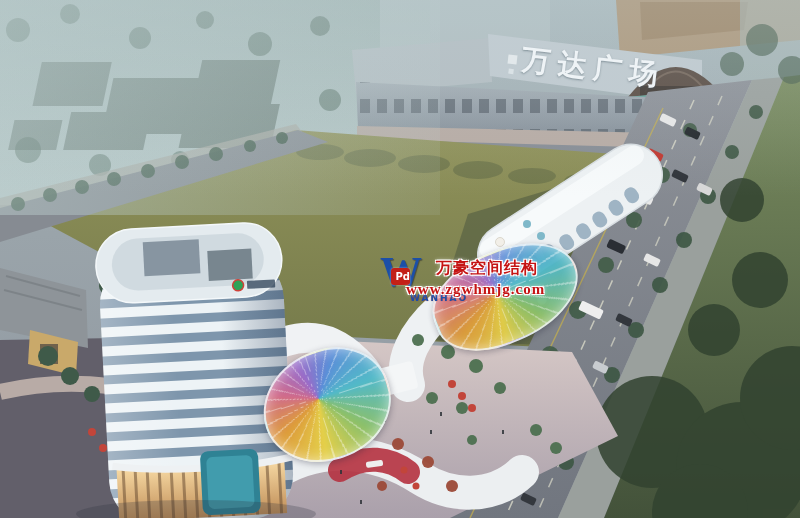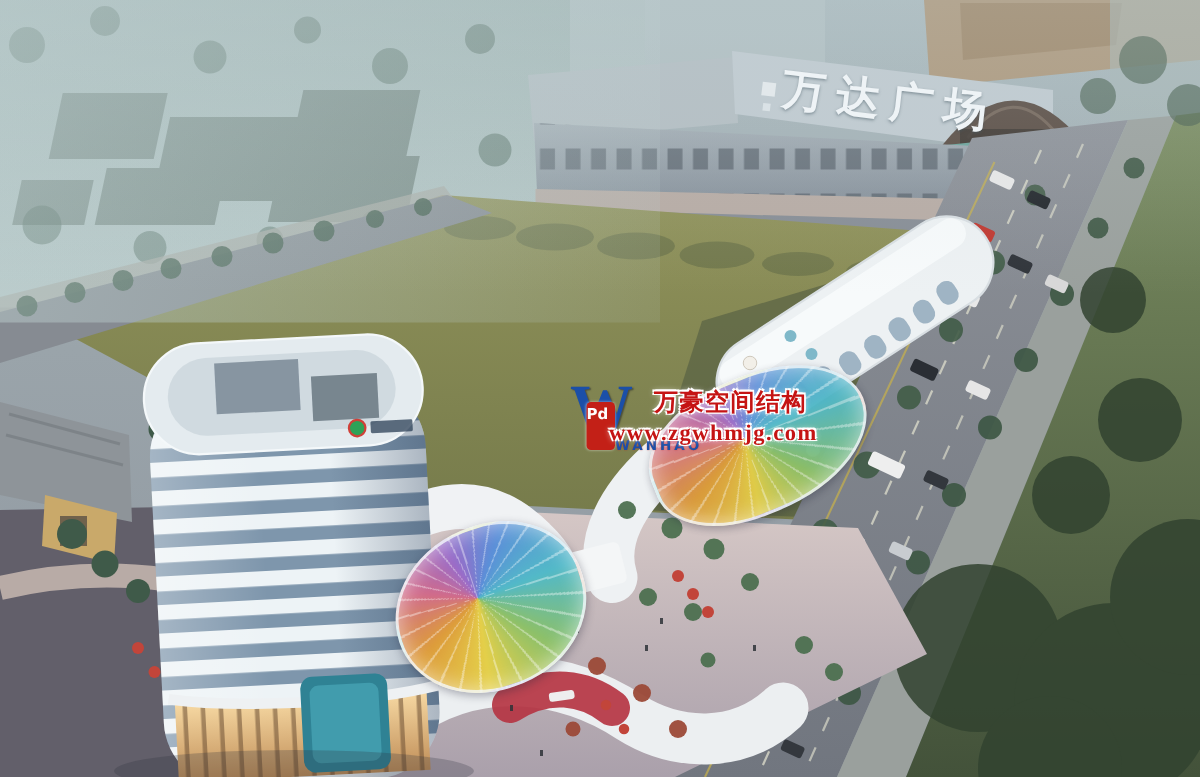--- a/index.html
+++ b/index.html
@@ -21,23 +21,23 @@
   #wanda-sign{left:524px;top:40px;transform:rotate(6.5deg);transform-origin:left top;
     color:#eef3f6;font-size:29px;font-weight:bold;letter-spacing:7px;white-space:nowrap;
     text-shadow:0 1px 2px rgba(70,90,100,.5);}
   #wanda-mark{left:508px;top:55px;width:9px;height:9px;background:#e8eef0;opacity:.85;
     transform:rotate(7deg);box-shadow:0 12px 0 -2px #dfe7ea;}
   
   #watermark{left:370px;top:248px;width:220px;pointer-events:none;}
   #wm-logo{position:absolute;left:0;top:4px;width:62px;text-align:center;}
   #wm-w{font-size:42px;line-height:40px;font-weight:bold;color:#1b4fa8;
     font-family:"Liberation Serif",serif;text-shadow:1px 1px 1px rgba(0,0,30,.4);}
-  #wm-badge{position:absolute;left:21px;top:16px;width:19px;height:32px;background:#c32017;
+  #wm-badge{position:absolute;left:21px;top:16px;width:19px;height:17px;background:#c32017;
     border-radius:3px;color:#ffffff;font-size:10px;line-height:17px;font-weight:bold;
-    text-align:left;box-shadow:0 0 2px rgba(255,255,255,.6);}
+    text-align:right;box-shadow:0 0 2px rgba(255,255,255,.6);}
   #wm-name{display:block;margin-top:1px;font-size:9px;font-weight:bold;letter-spacing:2px;
     color:#1b4fa8;text-shadow:0 0 1px rgba(200,40,30,.8);margin-left:40px;}
   #wm-line1{position:absolute;left:66px;top:10px;font-size:16px;font-weight:bold;color:#c51414;
     letter-spacing:1px;white-space:nowrap;
     text-shadow:-1px -1px 0 #fff,1px -1px 0 #fff,-1px 1px 0 #fff,1px 1px 0 #fff,0 0 4px #fff;}
   #wm-line2{position:absolute;left:36px;top:33px;font-size:15px;font-weight:bold;color:#c51414;
     font-family:"Liberation Serif",serif;letter-spacing:1px;white-space:nowrap;
     text-shadow:-1px -1px 0 #fff,1px -1px 0 #fff,-1px 1px 0 #fff,1px 1px 0 #fff,0 0 4px #fff;}
   
   #mist-topleft{left:0;top:0;width:440px;height:215px;pointer-events:none;

